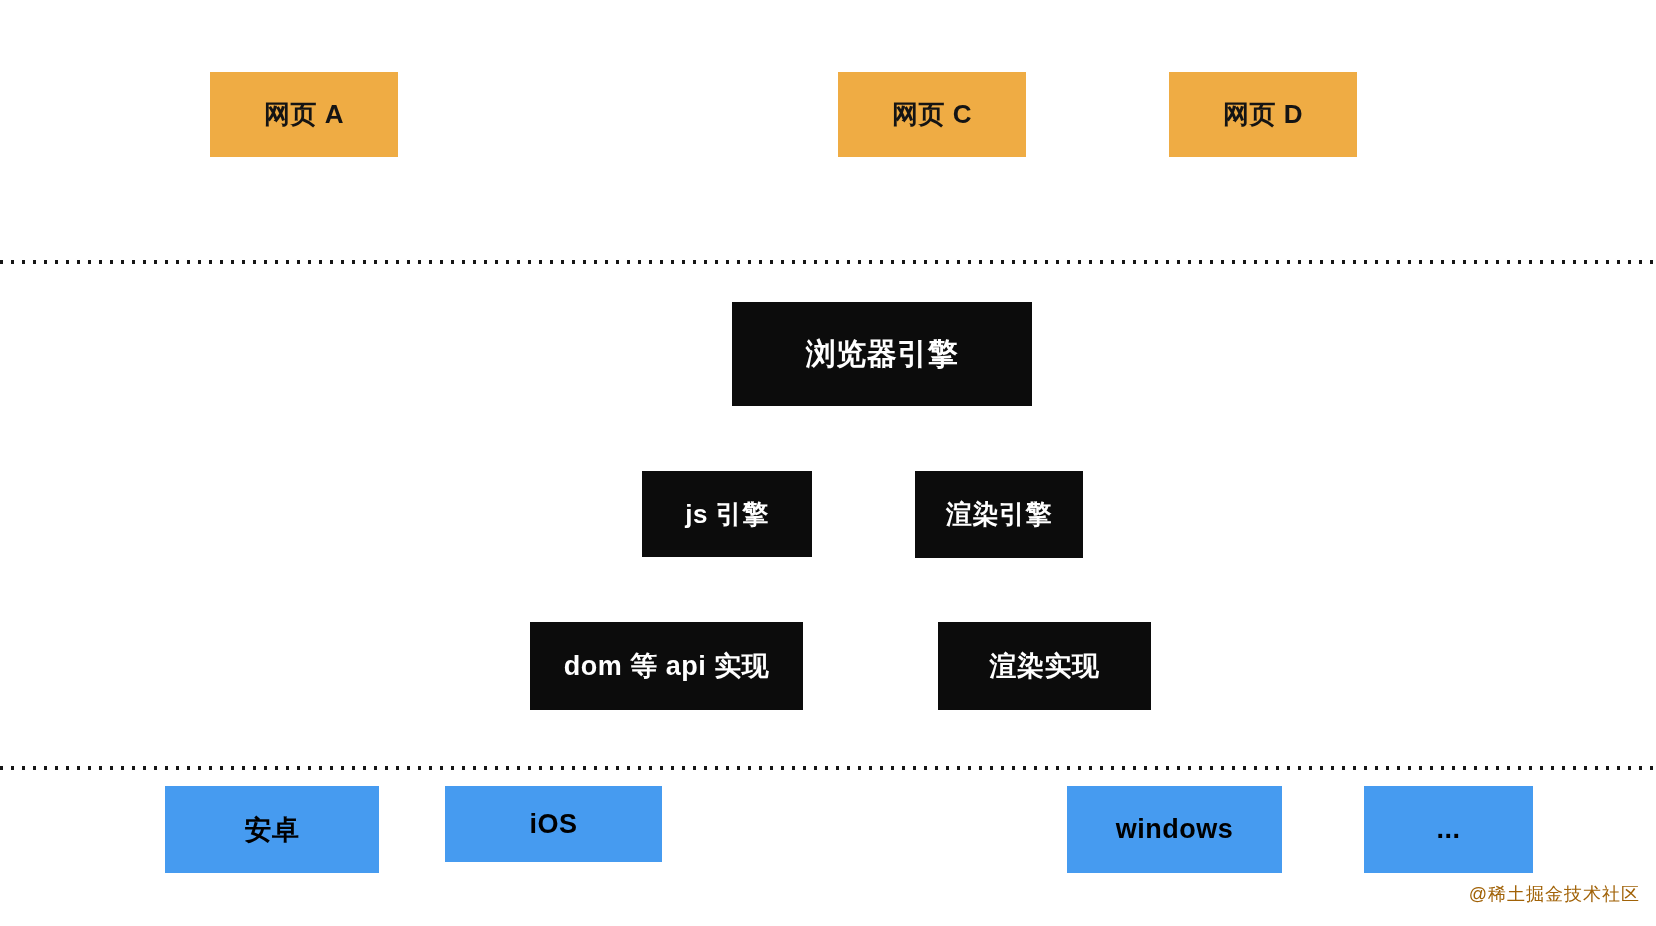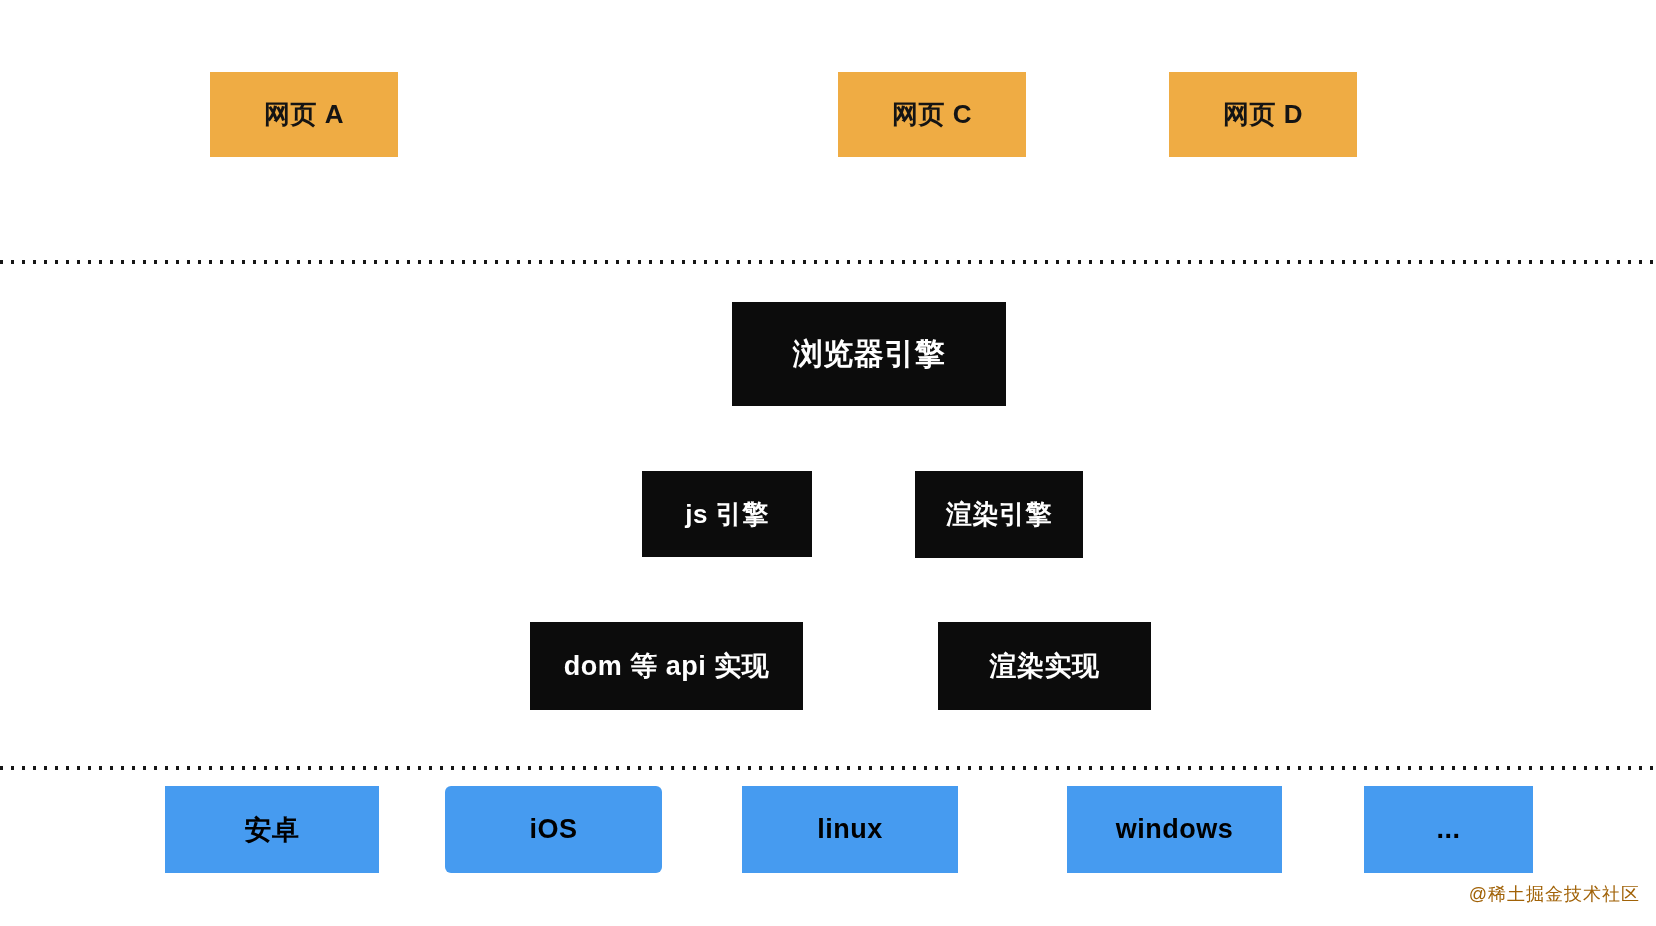--- a/index.html
+++ b/index.html
@@ -60,31 +60,30 @@
 <body>
 
 <div class="canvas">
 
   <div class="box orange" style="left:210px; top:72px; width:188px; height:85px;">网页 A</div>
   <div class="box orange" style="left:838px; top:72px; width:188px; height:85px;">网页 C</div>
   <div class="box orange" style="left:1169px; top:72px; width:188px; height:85px;">网页 D</div>
 
   <div class="sep" style="top:260px;"></div>
 
-  <div class="box black" style="left:732px; top:302px; width:274px; height:104px; font-size:30px;">浏览器引擎</div>
+  <div class="box black" style="left:732px; top:302px; width:300px; height:104px; font-size:30px;">浏览器引擎</div>
 
   <div class="box black" style="left:642px; top:471px; width:170px; height:86px; font-size:26px;">js 引擎</div>
   <div class="box black" style="left:915px; top:471px; width:168px; height:87px; font-size:26px;">渲染引擎</div>
 
   <div class="box black" style="left:530px; top:622px; width:273px; height:88px; font-size:27px;">dom 等 api 实现</div>
   <div class="box black" style="left:938px; top:622px; width:213px; height:88px; font-size:27px;">渲染实现</div>
 
   <div class="sep" style="top:766px;"></div>
 
   <div class="box blue" style="left:165px; top:786px; width:214px; height:87px;">安卓</div>
-  <div class="box blue" style="left:445px; top:786px; width:217px; height:87px;border-radius:6px;">iOS</div>
-  <div class="box blue" style="left:742px; top:786px; width:216px; height:87px;">linux</div>
+  <div class="box blue" style="left:445px; top:786px; width:217px; height:76px;">iOS</div>
   <div class="box blue" style="left:1067px; top:786px; width:215px; height:87px;">windows</div>
   <div class="box blue" style="left:1364px; top:786px; width:169px; height:87px;">...</div>
 
   <div class="watermark">@稀土掘金技术社区</div>
 
 </div>
 
 </body></html>

